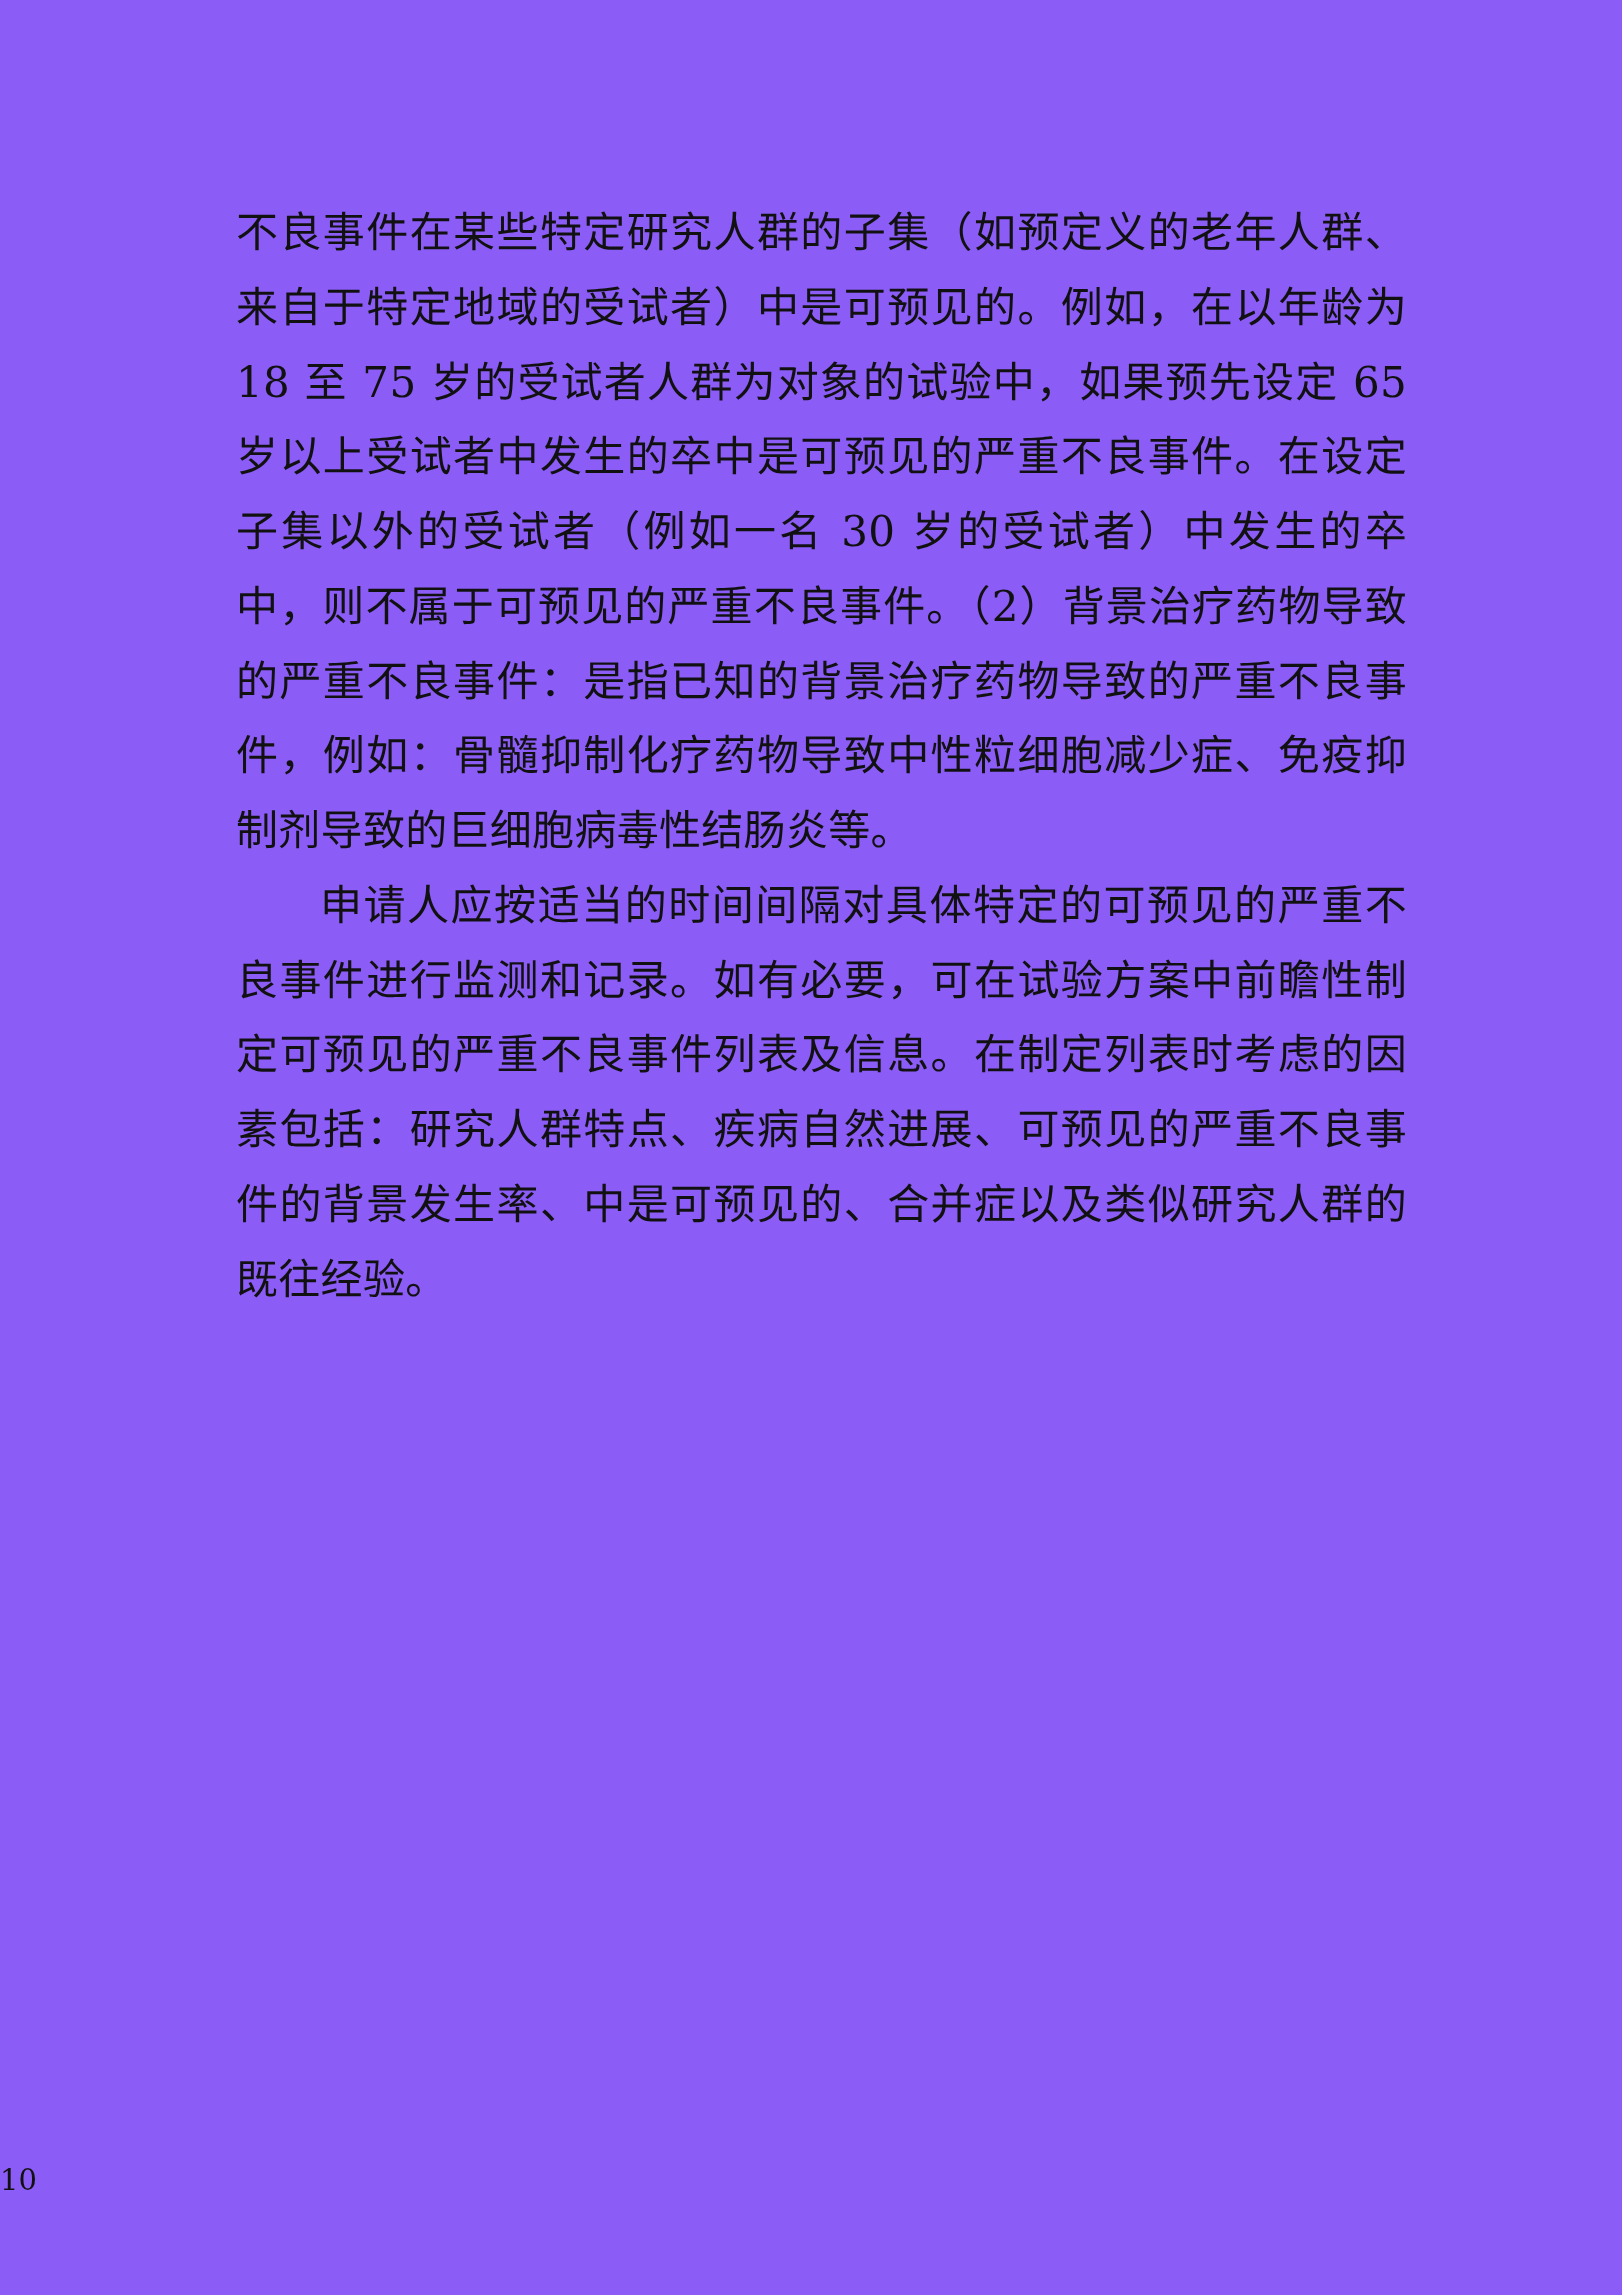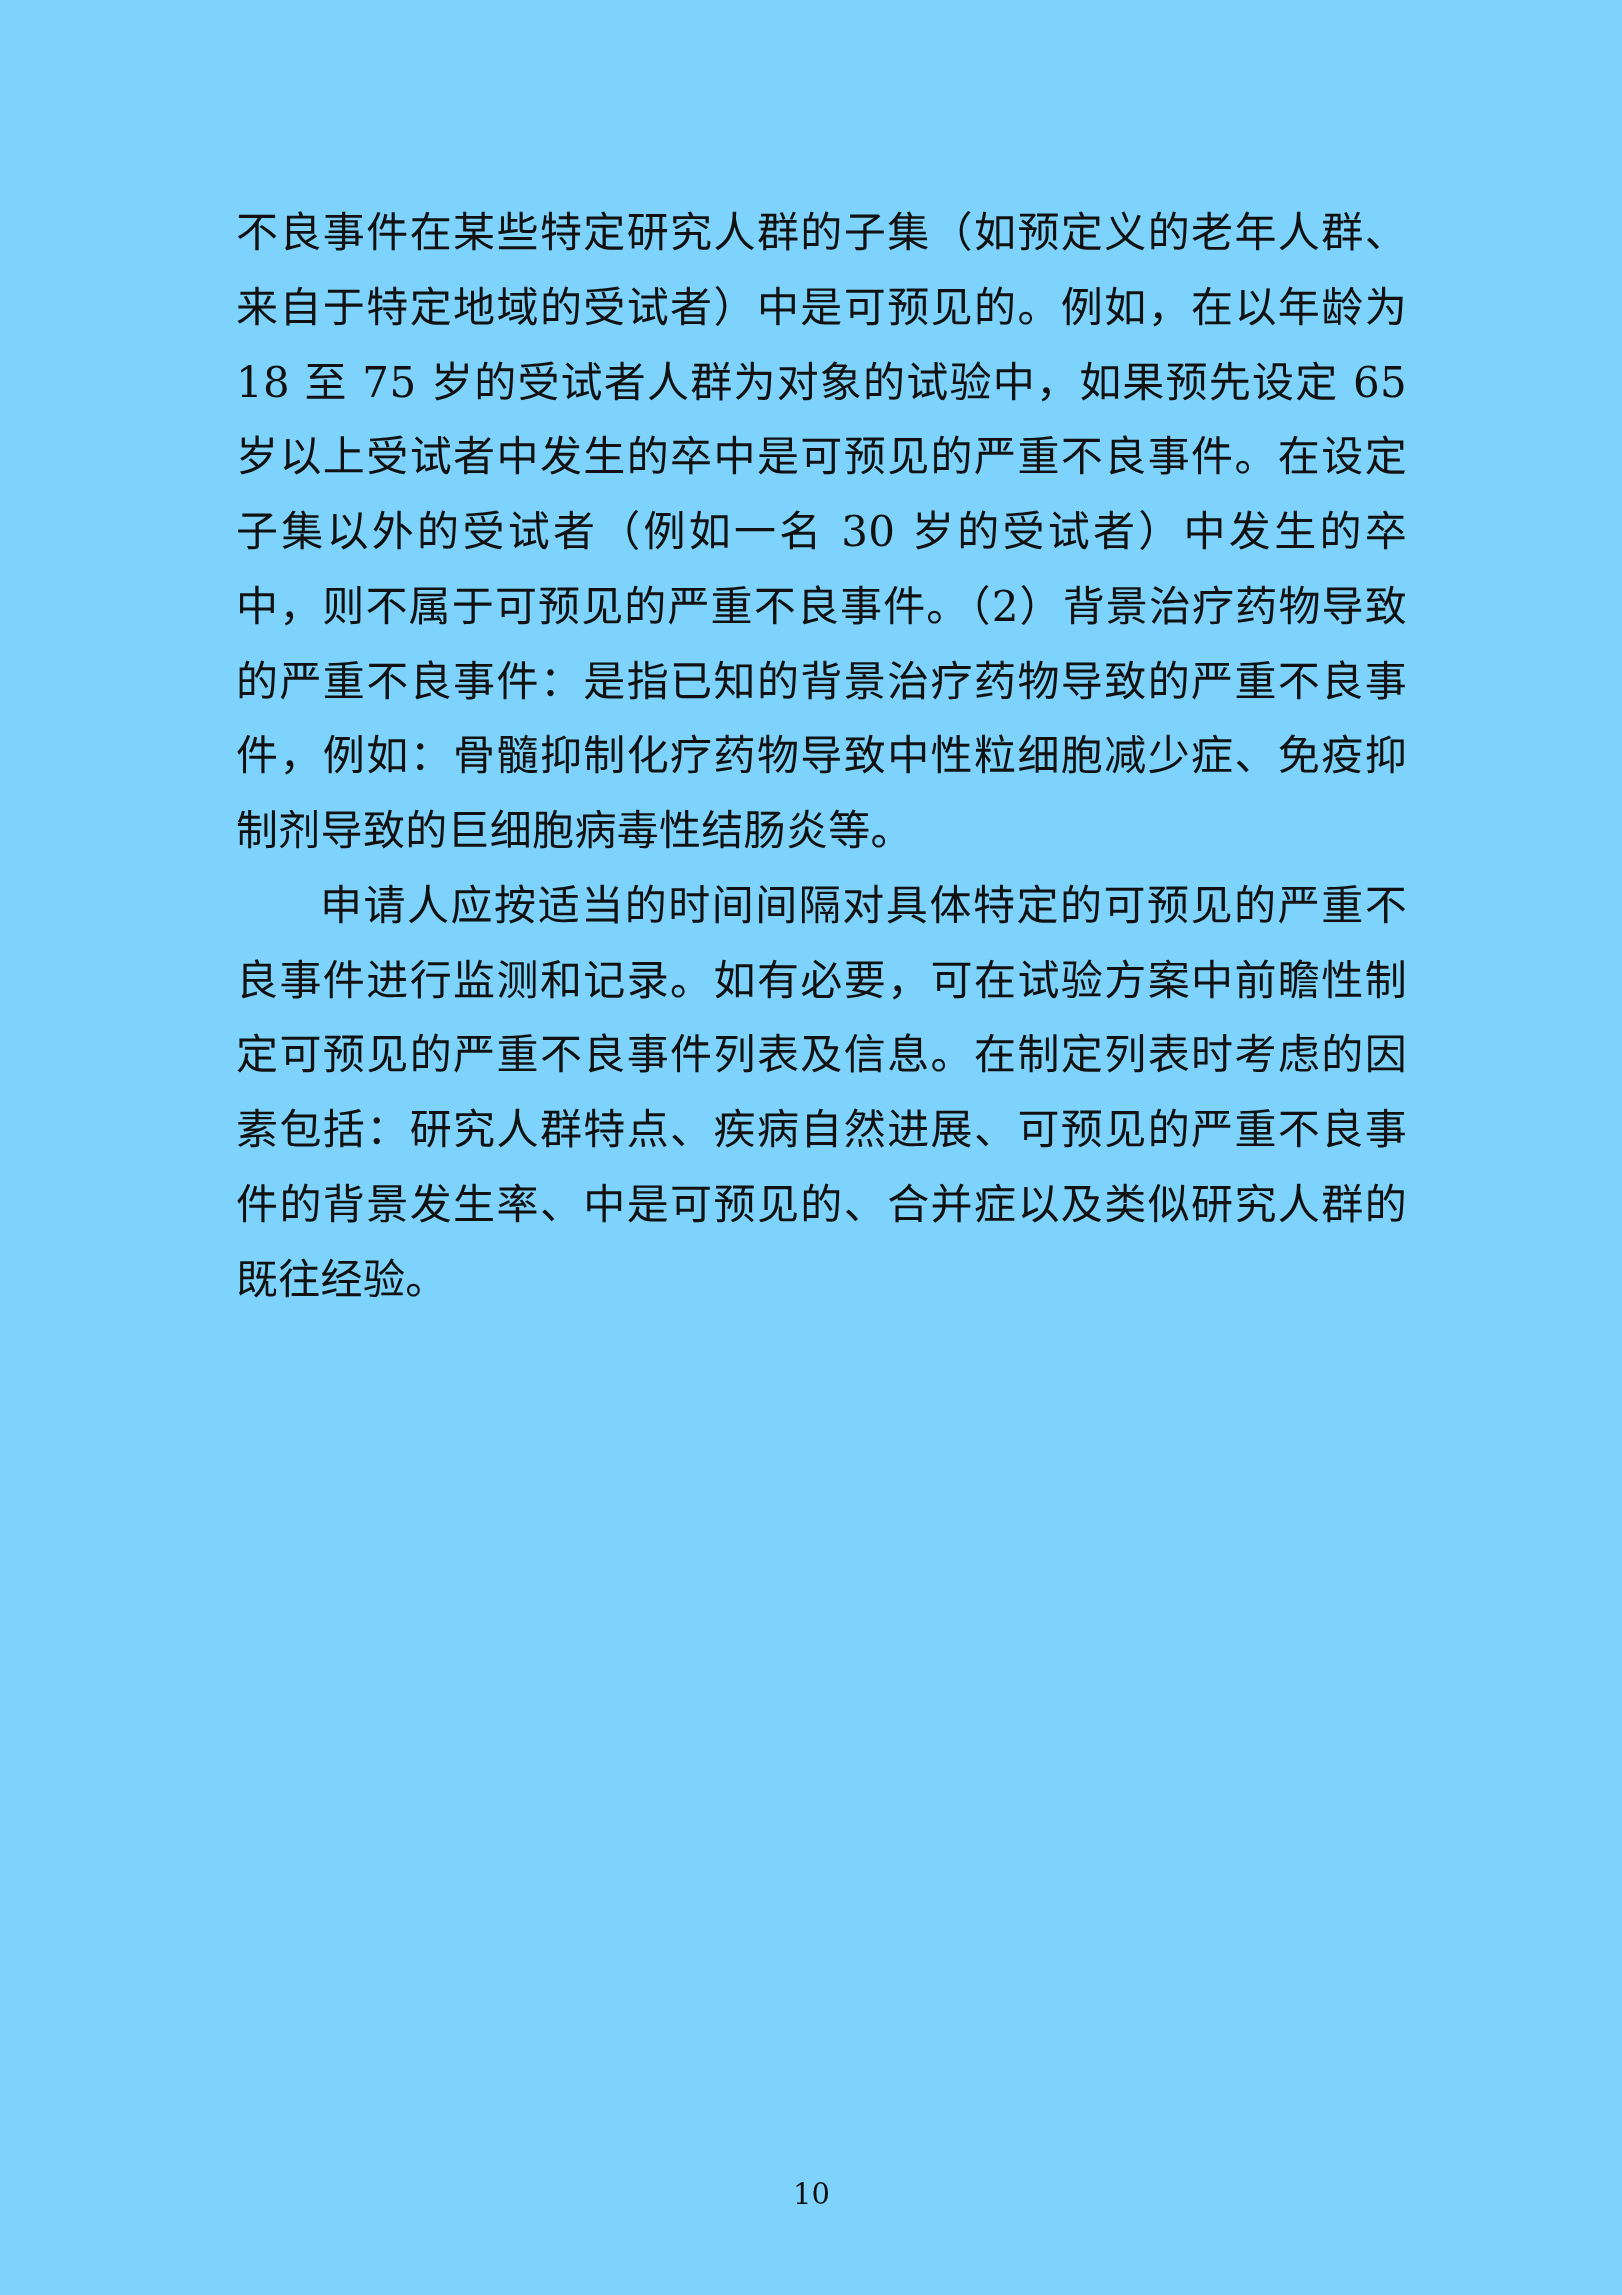--- a/index.html
+++ b/index.html
@@ -4,21 +4,21 @@
 <style>
   html, body {
     margin: 0;
     padding: 0;
     background: #ffffff;
   }
   .page {
     position: relative;
     width: 1623px;
     height: 2295px;
-    background: #7dd3fc;
+    background: #8b5cf6;
     box-sizing: border-box;
     padding: 196px 216px 157px 236px;
     font-family: "DejaVu Serif", "Liberation Serif", serif;
     color: #111111;
   }
   .body-text {
     font-size: 42px;
     line-height: 1.78;
     text-align: justify;
     text-justify: inter-ideograph;
@@ -28,22 +28,21 @@
     margin: 0 0 0px 0;
     text-indent: 0;
   }
   .para.indent {
     text-indent: 84px;
   }
   .page-number {
     position: absolute;
     left: 0;
     right: 0;
-    bottom: 84px;
-    text-align: center;
+    bottom: 98px;
     font-size: 29px;
     font-family: "DejaVu Serif", "Liberation Serif", serif;
     color: #111111;
   }
 </style>
 </head>
 <body>
 
 <div class="page">
   <div class="body-text">

